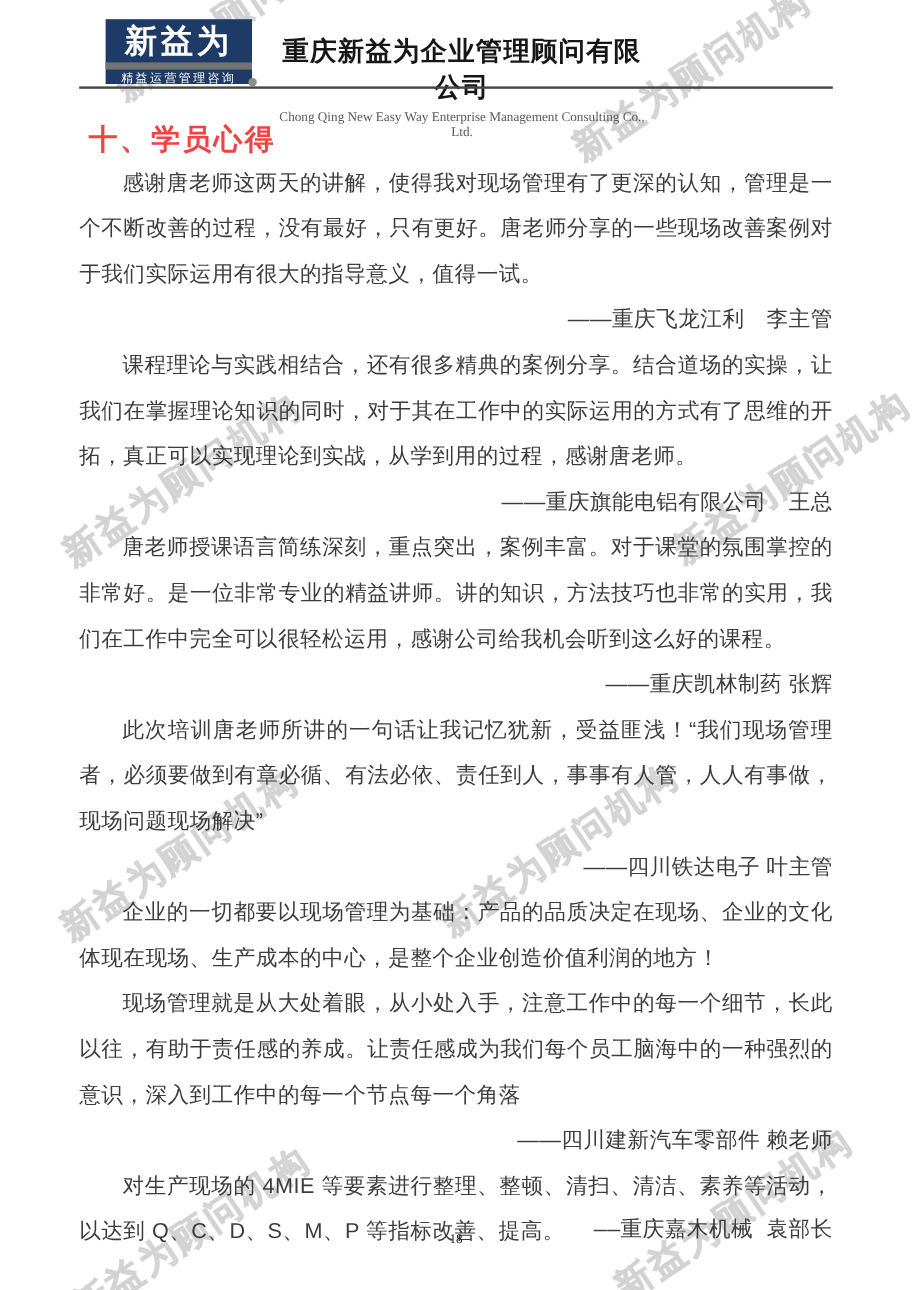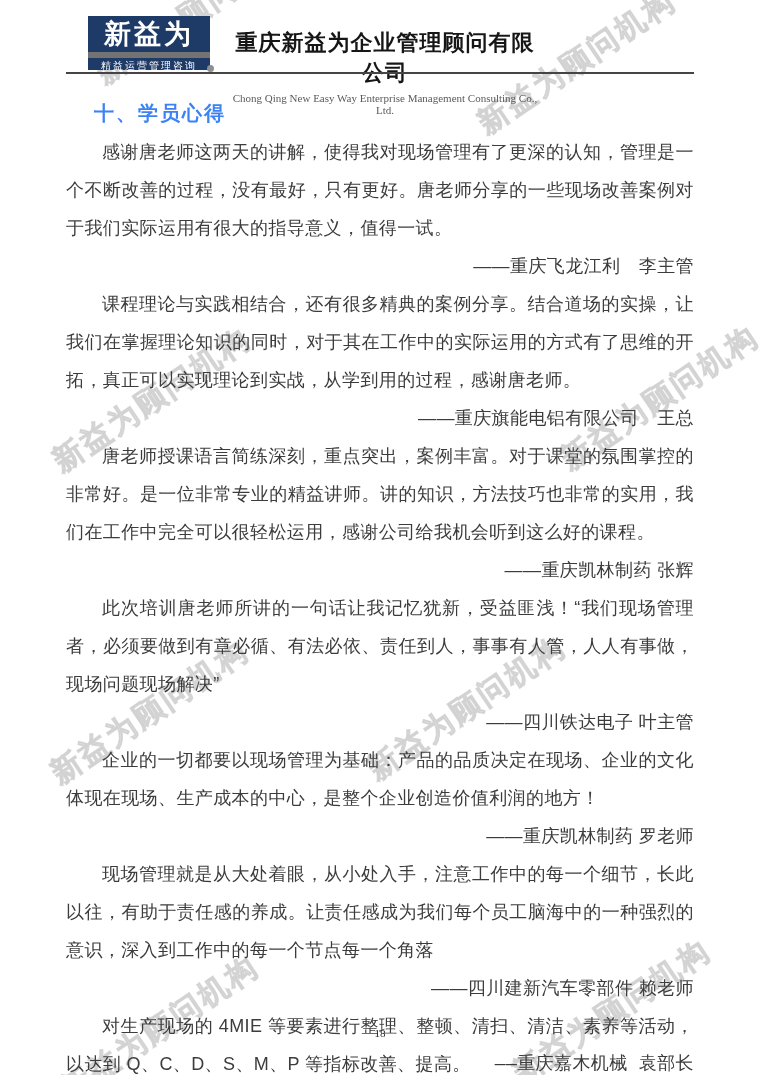--- a/index.html
+++ b/index.html
@@ -70,23 +70,22 @@
     font-family:"Liberation Serif","DejaVu Serif",serif;
   }
   .header-rule {
     position:absolute; left:66px; top:72px; width:628px;
     border-top:2.5px solid #454545;
   }
 
   
   .section-title {
     position:absolute; left:74px; top:100px;
-    font-size:20px; font-weight:bold; letter-spacing:2px;
-    color:#3b82f6;
-    margin-left:20px;
+    font-size:24px; font-weight:bold; letter-spacing:2px;
+    color:#ef4444;
   }
   .content {
     position:absolute; left:66px; top:133px; width:628px;
     font-size:18px; line-height:38px; letter-spacing:0.4px;
     color:#3c3c3c;
     text-align:justify;
   }
   .para { text-indent:2em; }
   .attr { text-align:right; text-indent:0; }
   .attr-inline { float:right; text-indent:0;font-family:Liberation Mono, monospace; }
@@ -135,21 +134,20 @@
     <div class="para">课程理论与实践相结合，还有很多精典的案例分享。结合道场的实操，让我们在掌握理论知识的同时，对于其在工作中的实际运用的方式有了思维的开拓，真正可以实现理论到实战，从学到用的过程，感谢唐老师。</div>
     <div class="attr">——重庆旗能电铝有限公司　王总</div>
 
     <div class="para">唐老师授课语言简练深刻，重点突出，案例丰富。对于课堂的氛围掌控的非常好。是一位非常专业的精益讲师。讲的知识，方法技巧也非常的实用，我们在工作中完全可以很轻松运用，感谢公司给我机会听到这么好的课程。</div>
     <div class="attr">——重庆凯林制药 张辉</div>
 
     <div class="para">此次培训唐老师所讲的一句话让我记忆犹新，受益匪浅！“我们现场管理者，必须要做到有章必循、有法必依、责任到人，事事有人管，人人有事做，现场问题现场解决”</div>
     <div class="attr">——四川铁达电子 叶主管</div>
 
     <div class="para">企业的一切都要以现场管理为基础：产品的品质决定在现场、企业的文化体现在现场、生产成本的中心，是整个企业创造价值利润的地方！</div>
-    <div class="attr">——重庆凯林制药 罗老师</div>
 
     <div class="para">现场管理就是从大处着眼，从小处入手，注意工作中的每一个细节，长此以往，有助于责任感的养成。让责任感成为我们每个员工脑海中的一种强烈的意识，深入到工作中的每一个节点每一个角落</div>
     <div class="attr">——四川建新汽车零部件 赖老师</div>
 
     <div class="para">
       <span>对生产现场的 4MIE 等要素进行整理、整顿、清扫、清洁、素养等活动，以达到 Q、C、D、S、M、P 等指标改善、提高。</span>
       <span class="attr-inline">——重庆嘉木机械 袁部长</span>
     </div>
 
   </div>

